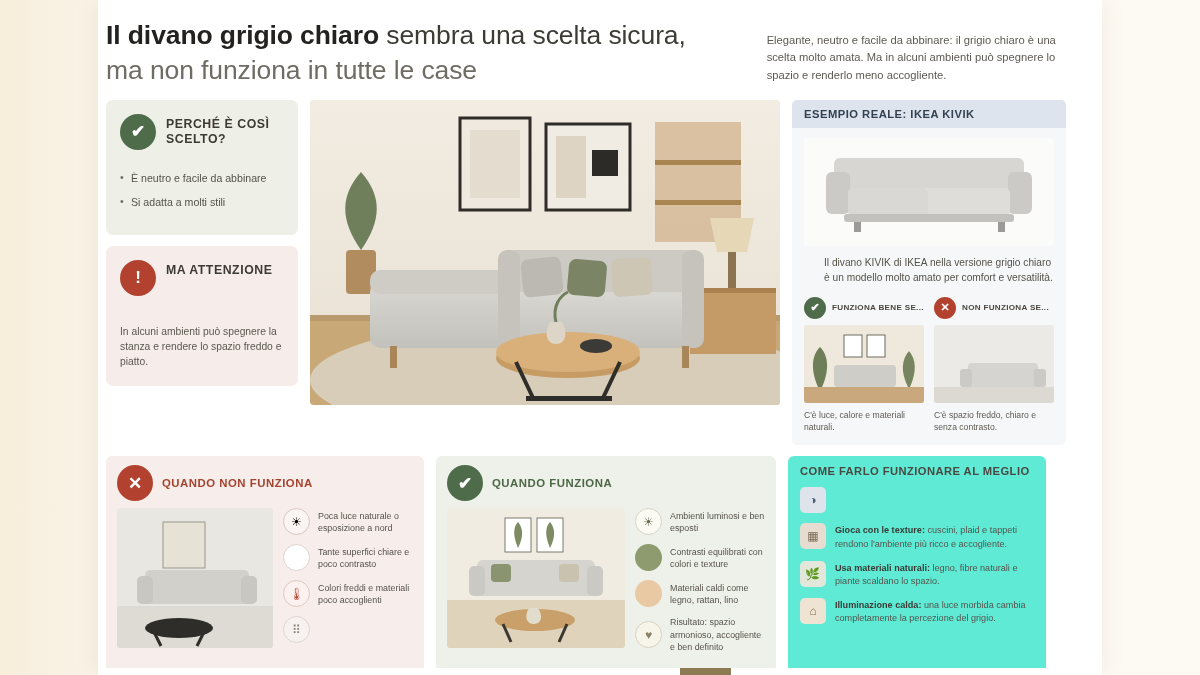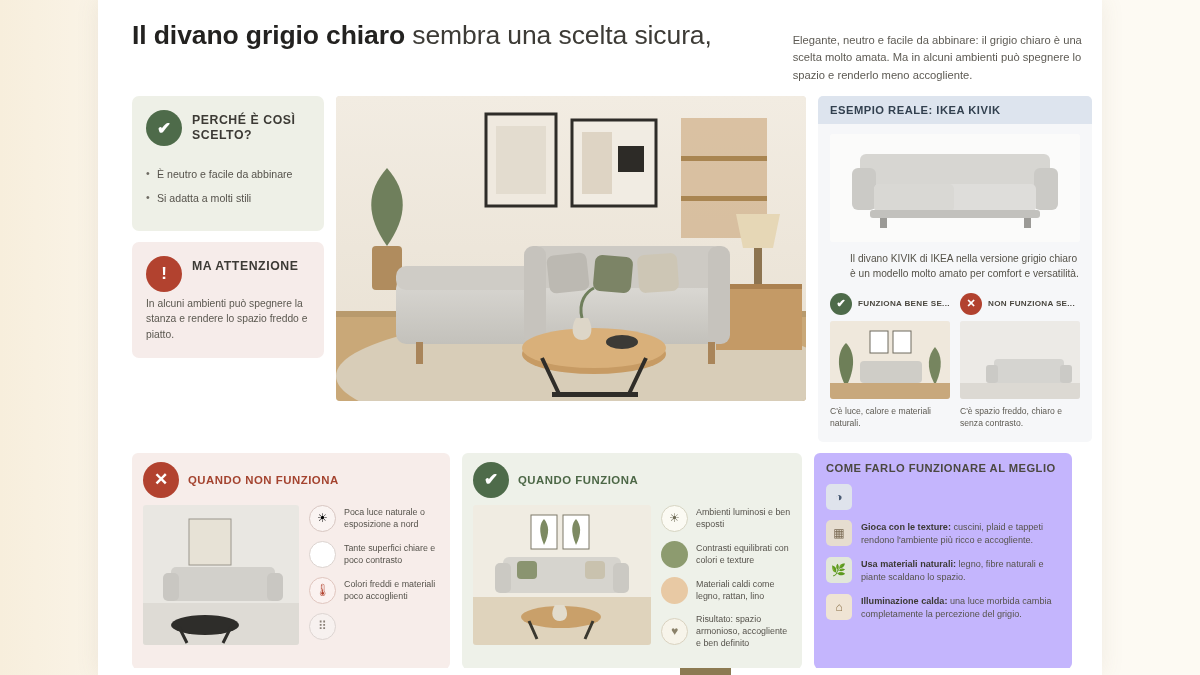--- a/index.html
+++ b/index.html
@@ -13,21 +13,21 @@
     position: relative;
     width: 1200px; height: 675px;
     background: linear-gradient(90deg,#f7eedc 0%, #fbf6ec 12%, #fdfaf4 40%, #fdfaf3 100%);
   }
   .sheet {
     position: absolute;
     left: 98px; top: 0; width: 1004px; height: 675px;
     background: #ffffff;
     box-shadow: 0 0 22px rgba(120,100,70,0.10);
   }
-  .inner { position: absolute; left: 34px; top: 8px; width: 960px; }
+  .inner { position: absolute; left: 8px; top: 8px; width: 960px; }
 
   
   .header { display: flex; gap: 22px; align-items: flex-start; padding-top: 10px; }
   .headline { width: 640px; }
   .headline h1 {
     font-size: 26.5px; line-height: 1.32; color: #3d3b36; font-weight: 400;
     letter-spacing: -0.1px;
   }
   .headline h1 b { font-weight: 700; color: #232220; }
   .headline .l2 { color: #6f6c64; display:block; }
@@ -66,21 +66,21 @@
     background: #f6ecea; padding: 14px 14px 16px 14px; margin-top: 11px;
   }
   ul.bul { list-style: none; margin-top: 21px; }
   ul.bul li {
     font-size: 10.6px; color: #55524b; line-height: 1.4; margin-bottom: 9px;
     padding-left: 11px; position: relative;
   }
   ul.bul li:before {
     content: "•"; position: absolute; left: 0; top: -1px; color: #6d6a62;
   }
-  .body-txt { font-size: 10.3px; color: #5b5850; line-height: 1.5; margin-top: 4px; }
+  .body-txt { font-size: 10.3px; color: #5b5850; line-height: 1.5; margin-top: 28px; }
 
   
   .hero {
     width: 470px; height: 305px; border-radius: 4px; overflow: hidden;
     position: relative; background: #e9e2d7;
   }
 
   
   .box-blue-head {
     background: #dde4ee; padding: 8px 12px; font-size: 11.2px; font-weight: 700;
@@ -99,21 +99,21 @@
   .mini { width: 120px; }
   .mini-head { display: flex; align-items: center; gap: 6px; margin-bottom: 6px; }
   .mini-head span.t { font-size: 8.1px; font-weight: 700; color: #4a473f; letter-spacing: .3px; }
   .mini-img { width: 120px; height: 78px; border-radius: 3px; overflow: hidden; position: relative; background:#eee; }
   .mini-cap { font-size: 8.6px; color: #5d5a52; line-height: 1.45; margin-top: 6px; }
 
   
   .bottom { display: flex; gap: 12px; margin-top: 11px; }
   .bcol1 { width: 318px; background: #f7edea; border-radius: 6px; }
   .bcol2 { width: 340px; background: #eef1e9; border-radius: 6px; }
-  .bcol3 { width: 258px; background: #c4b5fd; border-radius: 6px; }
+  .bcol3 { width: 258px; background: #5eead4; border-radius: 6px; }
   .b-head { display: flex; align-items: center; gap: 9px; padding: 9px 11px 7px 11px; }
   .b-head .t { font-size: 11.4px; font-weight: 700; letter-spacing: .5px; }
   .t-red { color: #a4432f; text-align: center; }
   .t-green { color: #4c6746; }
   .b-head-plain {
     padding: 9px 12px 6px 12px; font-size: 11.2px; font-weight: 700;
     letter-spacing: .45px; color: #4b4841;
   }
 
   .b-body { display: flex; gap: 10px; padding: 0 11px 11px 11px; }
@@ -147,20 +147,21 @@
 <body>
 
 <div id="page">
   <div class="sheet">
     <div class="inner">
 
       <div class="header">
         <div class="headline">
           <h1>
             <b>Il divano grigio chiaro</b><span> sembra una scelta sicura,</span>
+            <span class="l2">ma non funziona in tutte le case</span>
           </h1>
         </div>
         <div class="intro">Elegante, neutro e facile da abbinare: il grigio chiaro è una scelta molto amata. Ma in alcuni ambienti può spegnere lo spazio e renderlo meno accogliente.</div>
       </div>
 
       <div class="mid">
 
         <div class="col-left">
 
           <div class="card box-green">

